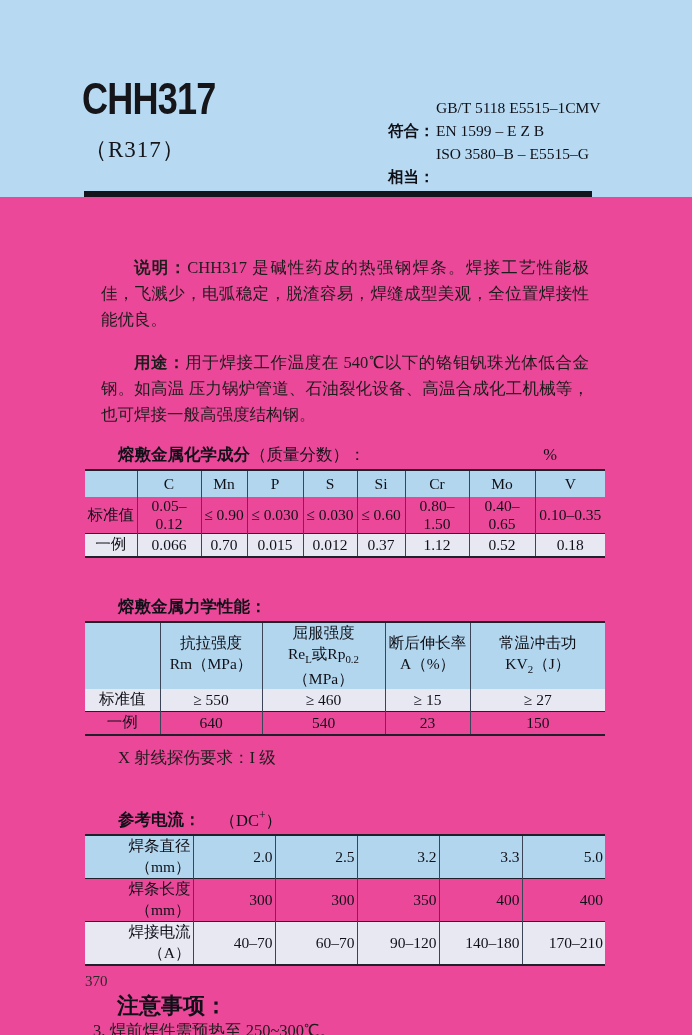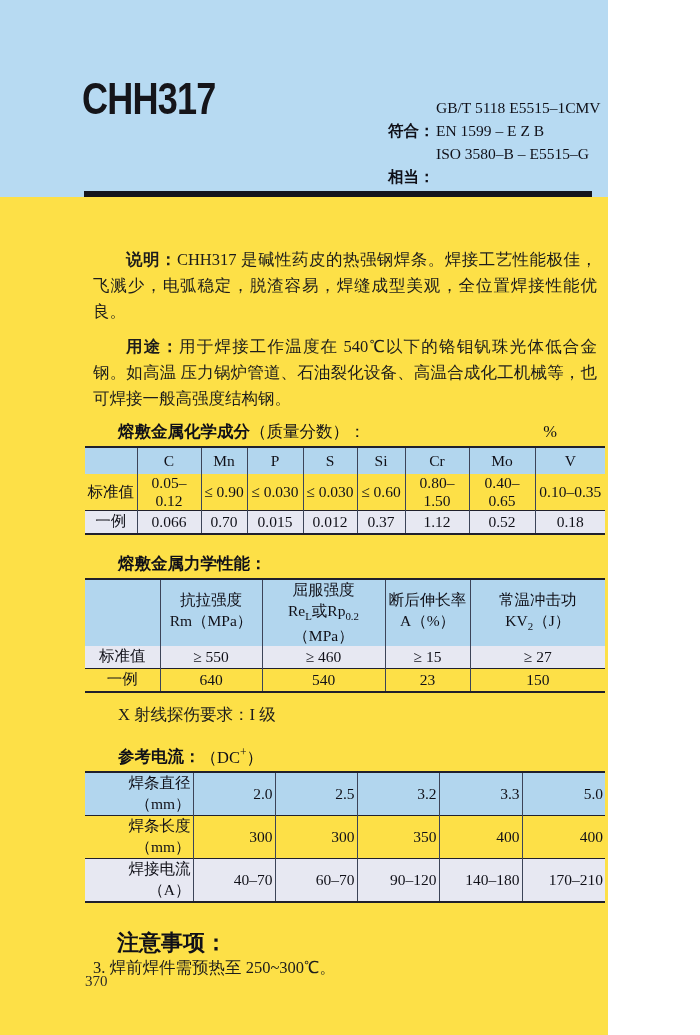--- a/index.html
+++ b/index.html
@@ -1,45 +1,45 @@
 <!DOCTYPE html>
 <html><head>
 <meta charset="utf-8">
 <style>
   * { box-sizing: border-box; }
   html,body { margin:0; padding:0; background:#ffffff; }
   .page {
-    position:relative; width:608px; height:1035px; background:#fde047; overflow:hidden;
+    position:relative; width:692px; height:1035px; background:#ec4899; overflow:hidden;
     font-family:"Liberation Serif", serif; color:#1c1c1c;text-decoration:underline;
   }
   
   .band { position:absolute; top:0; left:0; width:700px; height:197px; background:#b7daf2; }
   .model {
     position:absolute; left:82px; top:74px;
     font-family:"Liberation Sans", sans-serif; font-weight:bold;
     font-size:44px; letter-spacing:-1px; color:#15151a;
     transform:scaleX(0.82); transform-origin:left center; white-space:nowrap;
   }
   .alias { position:absolute; left:84px; top:134px; font-size:23px; color:#15151a; letter-spacing:1px; }
   .standards { position:absolute; left:388px; top:96px; font-size:15.5px; line-height:23px; color:#101018; }
   .std-row { display:flex; }
   .std-label { font-family:"Liberation Sans", sans-serif; font-weight:bold; width:48px; flex:0 0 48px;margin-top:23px; }
   .std-vals  { white-space:nowrap; }
   .dark-bar { position:absolute; left:84px; top:191px; width:508px; height:6px; background:#14141d; }
 
   
   .body { position:absolute; left:85px; top:238px; width:520px; }
-  .para { margin:8px; font-size:16.5px; line-height:26px; text-indent:33px; text-align:justify; }
+  .para { margin:16px; font-size:16.5px; line-height:26px; text-indent:33px; text-align:justify; }
   .para b { font-family:"Liberation Sans", sans-serif; }
 
   .sec-title { display:flex; align-items:baseline; padding-left:33px; margin-top:9px; height:25px;
                font-family:"Liberation Sans", sans-serif; font-weight:bold; font-size:16.5px; color:#101018; }
   .sec-title .plain { font-family:"Liberation Serif", serif; font-weight:normal; }
   .sec-title .unit { margin-left:auto; margin-right:48px; font-family:"Liberation Serif", serif; font-weight:normal; }
-  .mt22 { margin-top:18px; }
+  .mt22 { margin-top:38px;gap:19px; }
 
   table.tbl { border-collapse:collapse; width:520px; table-layout:fixed; text-align:center;
               font-size:15.5px; color:#101018;
               border-top:2.5px solid #20202c; border-bottom:2.5px solid #20202c; }
   .tbl th, .tbl td { padding:0 2px; font-weight:normal; }
   .tbl tr + tr > * { border-top:1.5px solid #20202c; }
   .tbl tr > *:not(:first-child) { border-left:1.2px solid #3c4458; }
   .bg-blue { background:#b2d6ee; }
   .bg-lav  { background:#e7e8f2; }
   .chem thead tr { height:27px; }
@@ -58,20 +58,21 @@
   .note-item { padding-left:8px; font-size:16.5px; line-height:26.5px; }
   .page-num { position:absolute; left:85px; top:973px; font-size:15px; color:#2a2a2a; }
 </style>
 </head>
 <body>
 
 <div class="page">
 
   <div class="band">
     <div class="model">CHH317</div>
+    <div class="alias">（R317）</div>
     <div class="standards">
       <div class="std-row">
         <span class="std-label">符合：</span>
         <span class="std-vals">
           <div>GB/T 5118 E5515–1CMV</div>
           <div>EN 1599 – E Z B</div>
         </span>
       </div>
       <div class="std-row">
         <span class="std-label">相当：</span>

